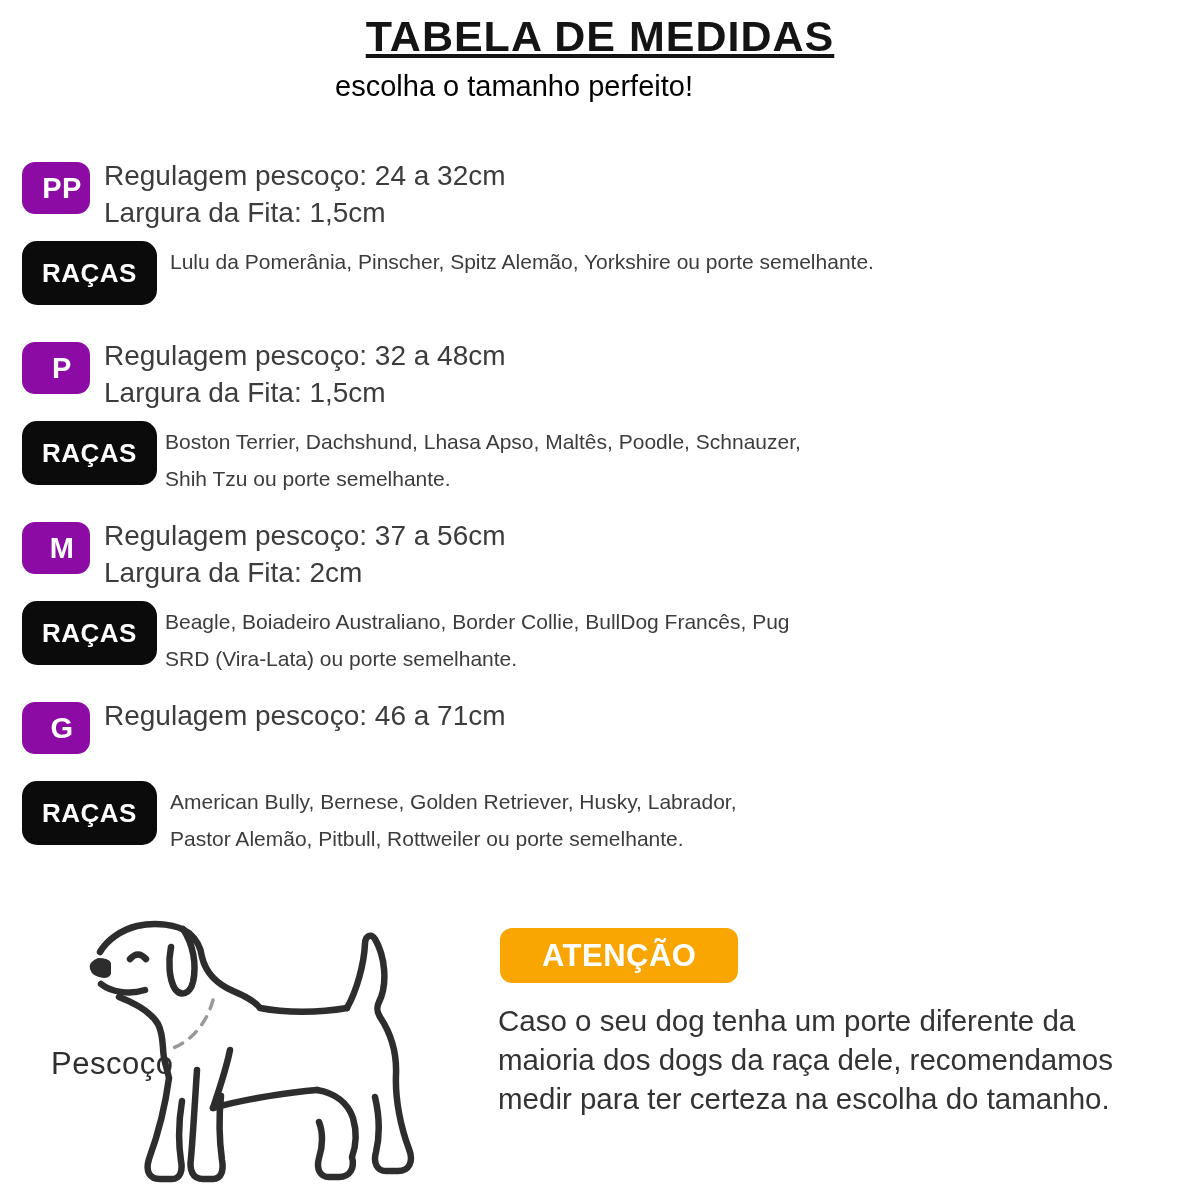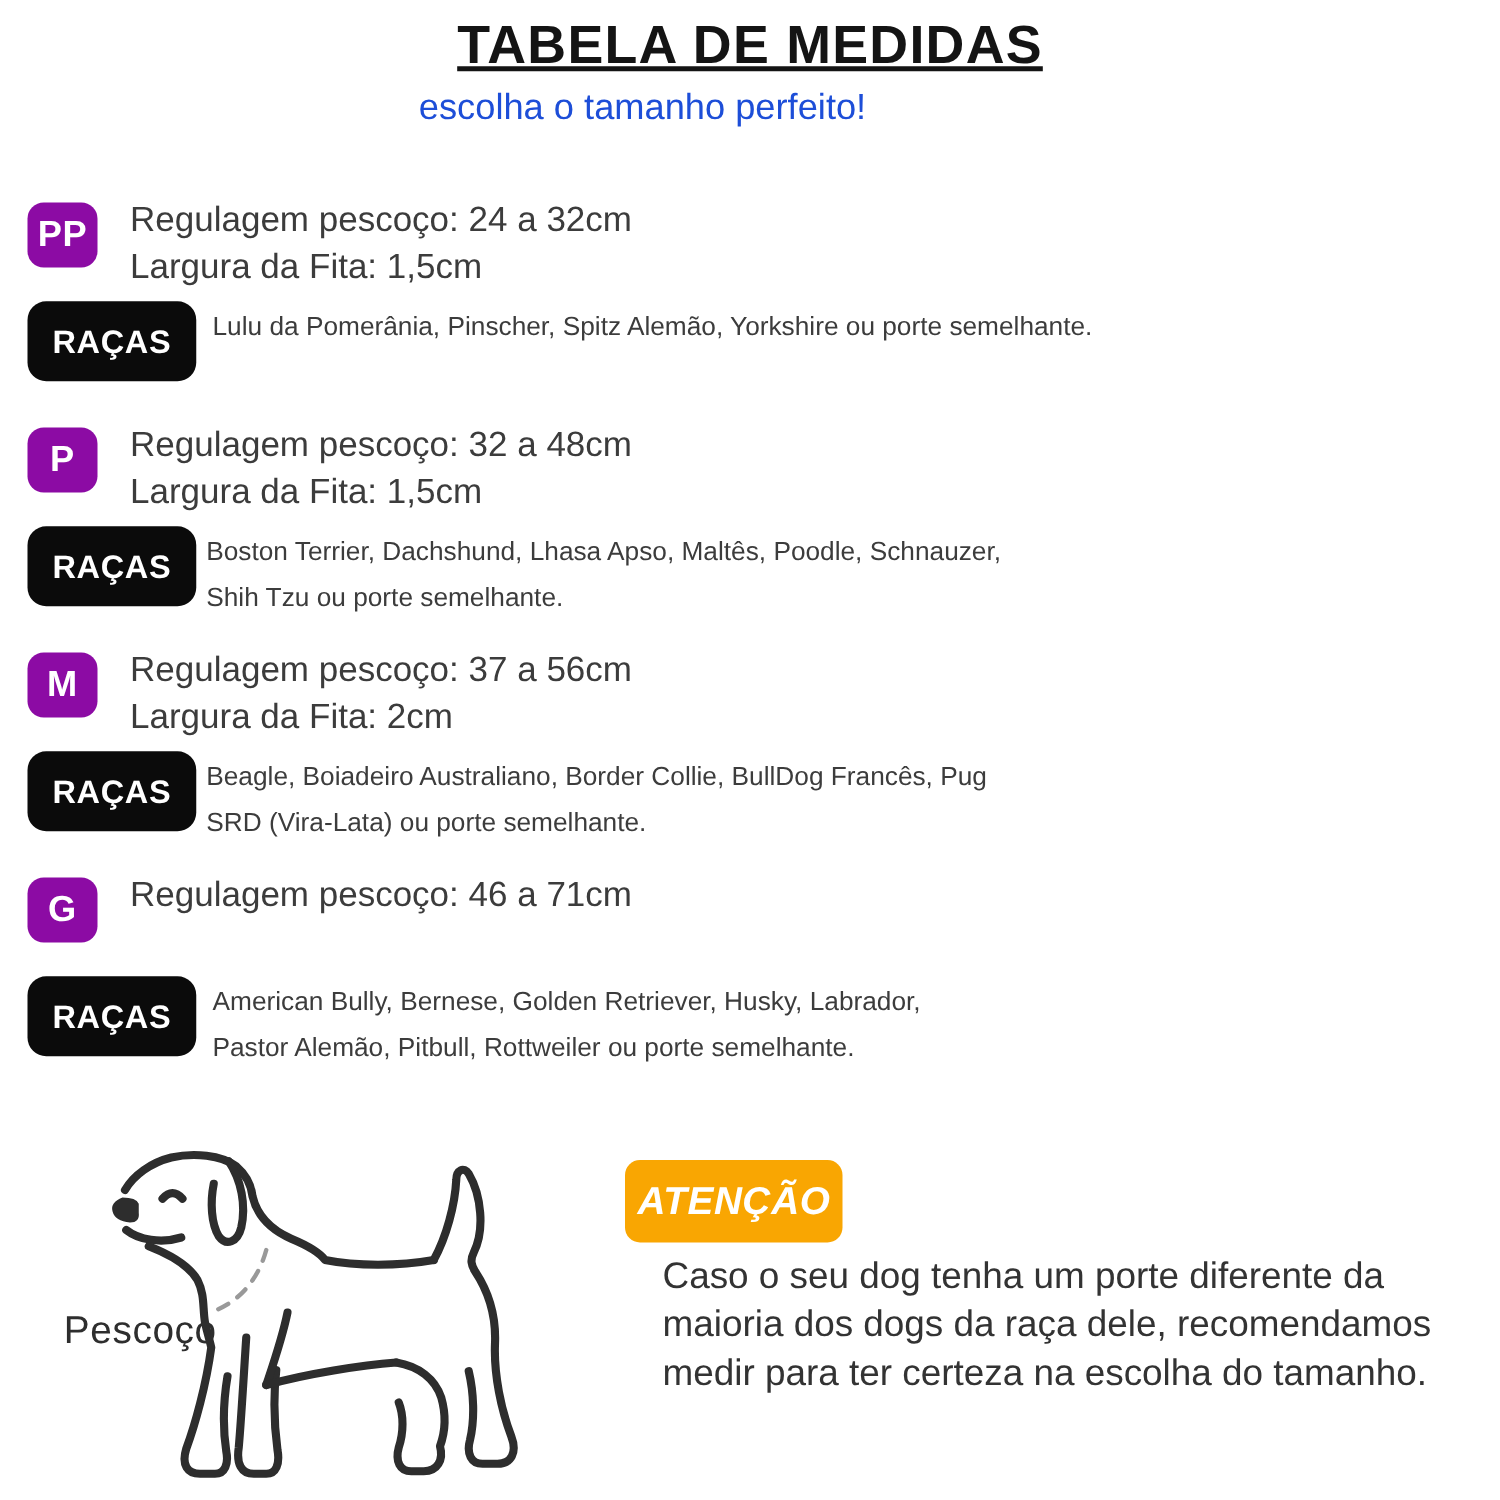--- a/index.html
+++ b/index.html
@@ -7,51 +7,51 @@
     position:relative;width:1200px;height:1200px;background:#ffffff;overflow:hidden;
     font-family:"Liberation Sans","DejaVu Sans",sans-serif;
     color:var(--text,#3c3c3c);
   }
   .title{
     position:absolute;top:12px;left:0;width:1200px;text-align:center;
     font-size:43px;font-weight:700;letter-spacing:1px;color:#141414;text-decoration:underline;
   }
   .subtitle{
     position:absolute;top:70px;left:0;width:1028px;text-align:center;
-    font-size:29px;font-weight:400;color:#1d4ed8;
+    font-size:29px;font-weight:400;color:#000000;
   }
   .size-section{position:absolute;left:0;width:1200px;height:180px;}
   .size-badge{
     position:absolute;left:22px;top:2px;width:56px;height:52px;border-radius:13px;
     background:var(--purple,#8C0BA4);color:#fff;font-weight:700;font-size:29px;
-    display:flex;align-items:center;justify-content:center;letter-spacing:0.5px;
+    display:flex;align-items:center;justify-content:center;letter-spacing:0.5px;padding-left:12px;
   }
   .size-info{
     position:absolute;left:104px;top:-3px;font-size:28px;line-height:37px;color:#3c3c3c;
   }
   .racas-badge{
     position:absolute;left:22px;top:81px;height:64px;border-radius:15px;
     background:var(--black,#0b0b0b);color:#fff;font-weight:700;font-size:26px;
     display:flex;align-items:center;justify-content:center;padding:0 20px;letter-spacing:0.5px;
   }
   .breeds{
     position:absolute;left:165px;top:83px;font-size:21px;line-height:37px;color:#3c3c3c;
   }
   .breeds.indent{left:170px;}
   .dog-figure{position:absolute;left:85px;top:900px;width:350px;height:290px;}
   .neck-label{
     position:absolute;left:15px;top:1046px;font-size:31px;color:#2e2e2e;letter-spacing:0.5px;margin-left:36px;
   }
   .attention-badge{
-    position:absolute;left:500px;top:928px;height:66px;border-radius:12px;
+    position:absolute;left:500px;top:928px;height:55px;border-radius:12px;
     background:var(--orange,#F9A602);color:#fff;font-weight:700;font-size:31px;
-    display:inline-flex;align-items:center;justify-content:center;padding:0 10px;letter-spacing:0.5px;font-style:italic;
+    display:inline-flex;align-items:center;justify-content:center;padding:0 42px;letter-spacing:0.5px;
   }
   .attention-text{
-    position:absolute;left:498px;top:1001px;font-size:29.5px;line-height:39px;color:#333333;margin-left:32px;
+    position:absolute;left:498px;top:1001px;font-size:29.5px;line-height:39px;color:#333333;
   }
 </style>
 </head>
 <body>
 
 <div id="canvas">
 
   <div class="title">TABELA DE MEDIDAS</div>
   <div class="subtitle">escolha o tamanho perfeito!</div>
 

